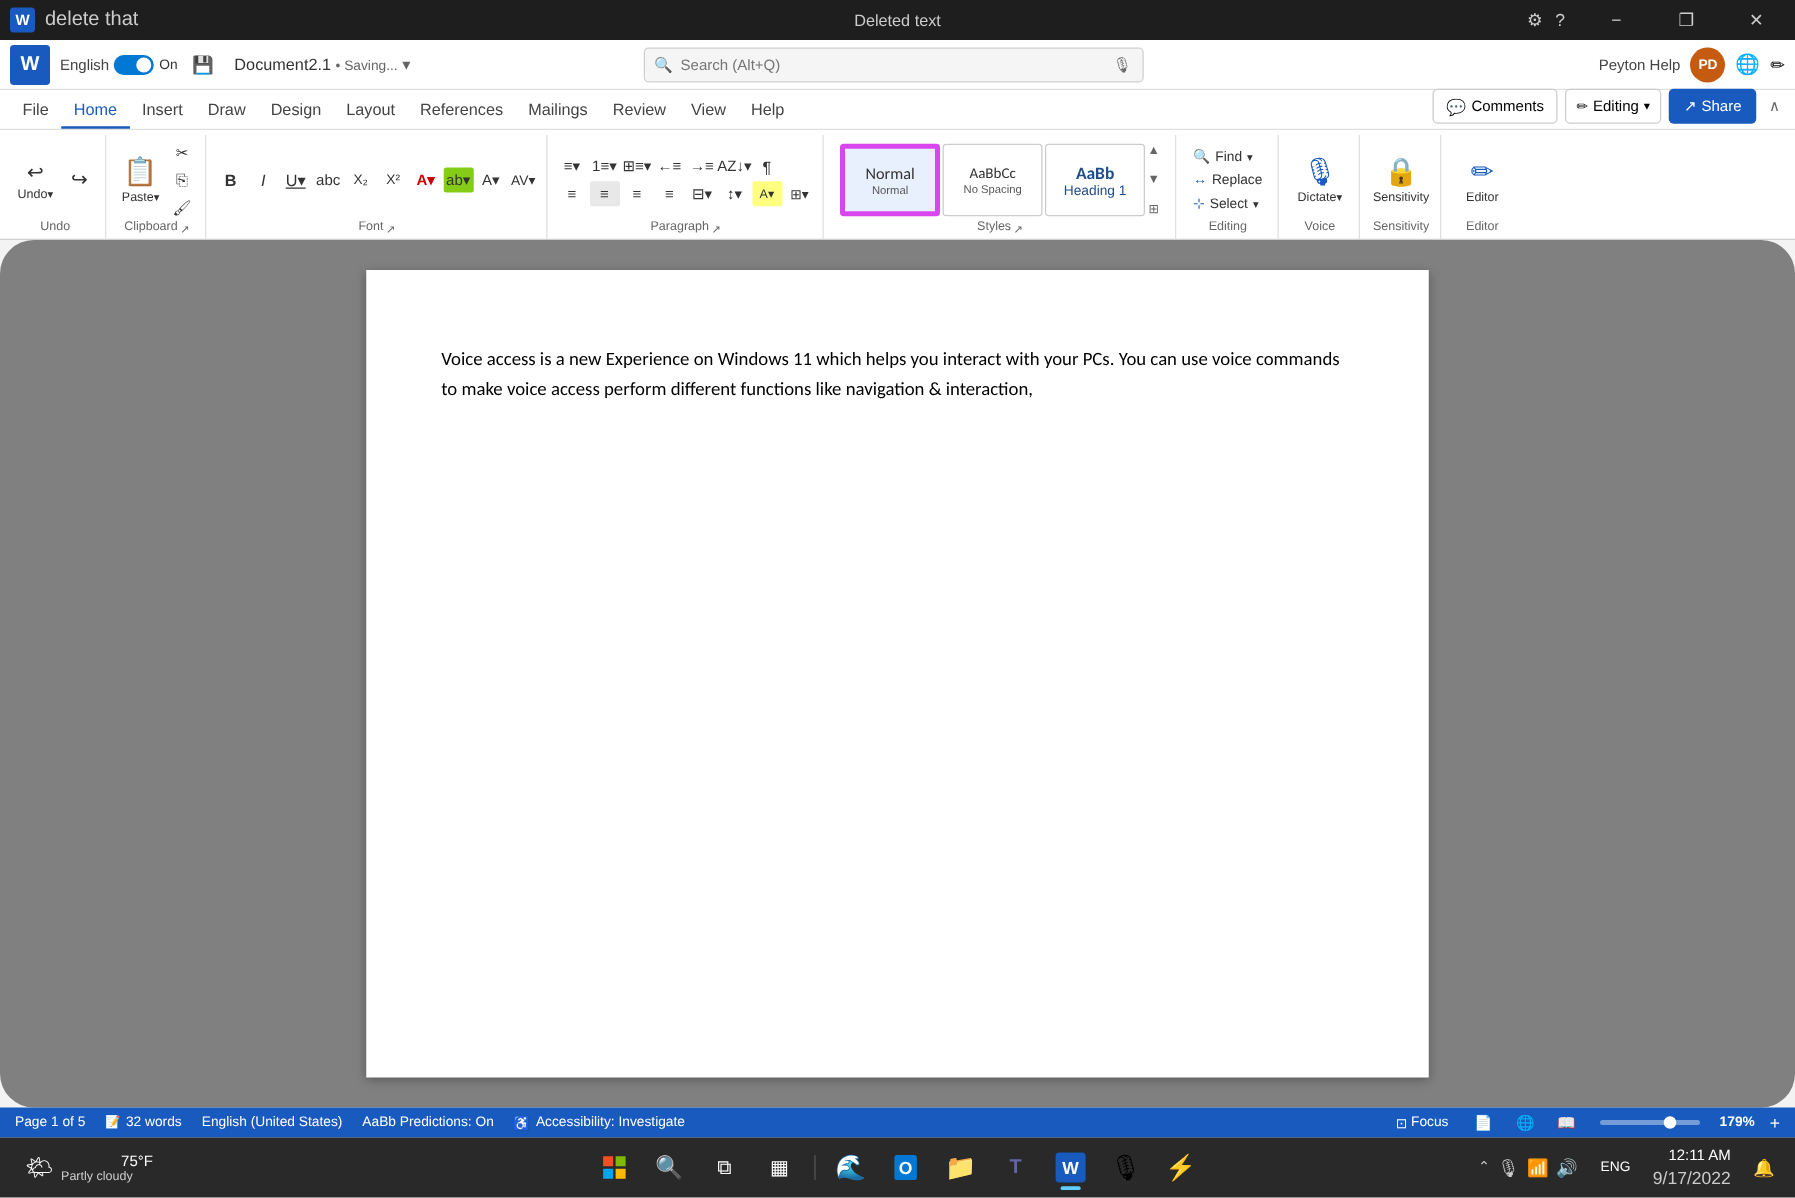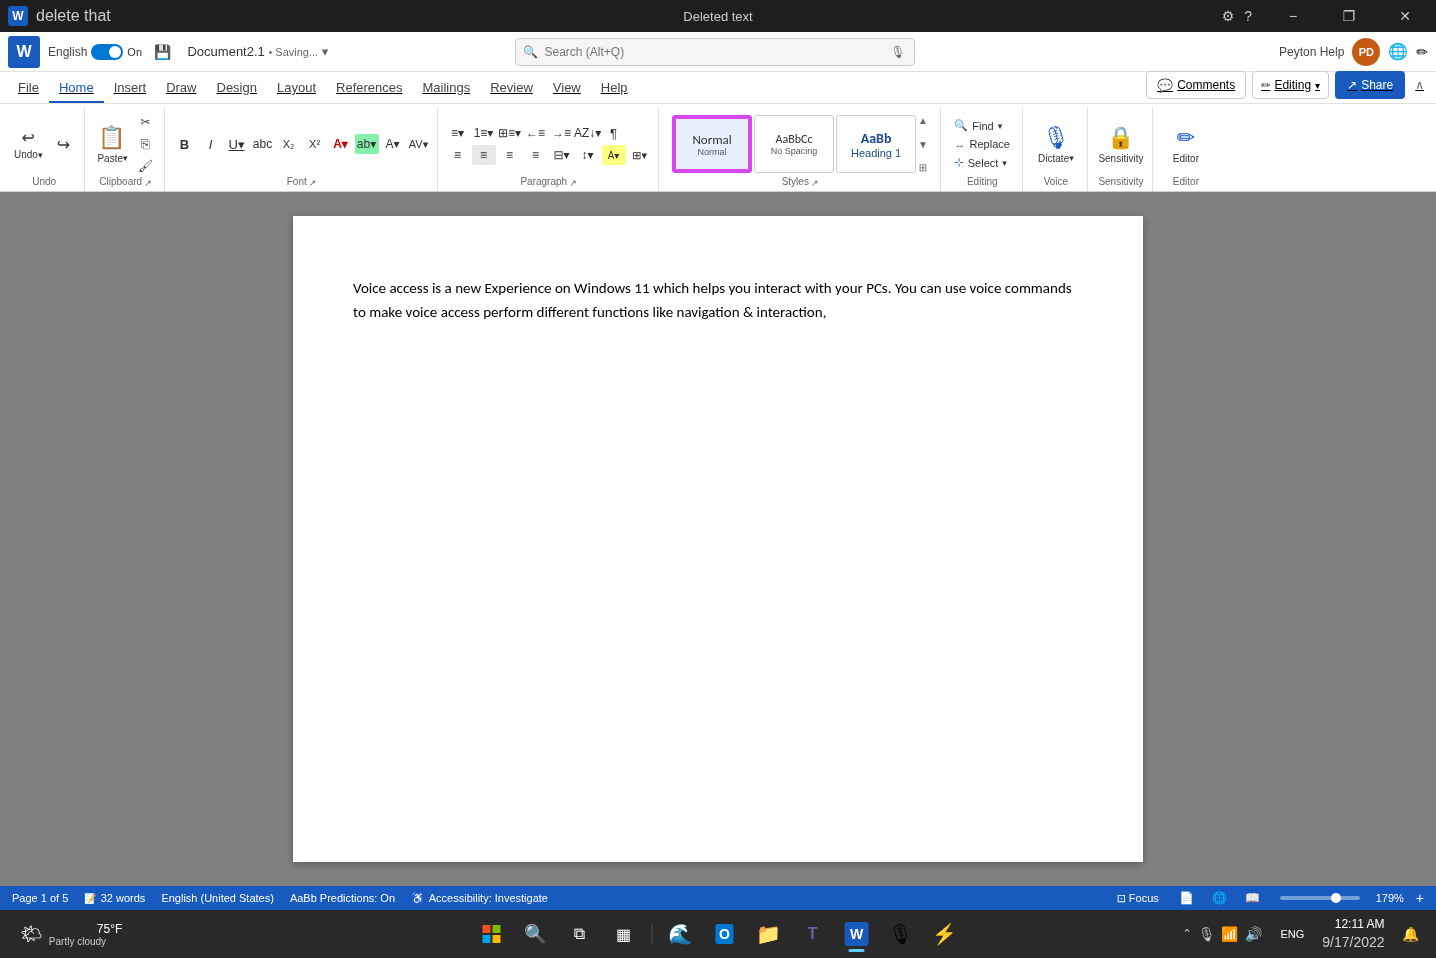--- a/index.html
+++ b/index.html
@@ -368,21 +368,21 @@
     <span style="color:#666;font-size:12px;cursor:pointer;">🎙</span>
   </div>
   <div class="user-area">
     <span style="font-size:12px;color:#444;">Peyton Help</span>
     <div class="avatar">PD</div>
     <span style="cursor:pointer;font-size:16px;">🌐</span>
     <span style="cursor:pointer;font-size:14px;">✏</span>
   </div>
 </div>
 
-<div style="position:relative;background:#7f1d1d;text-decoration:underline;">
+<div style="position:relative;background:#7f1d1d;">
   <div id="ribbon-tabs">
     <div class="ribbon-tab">File</div>
     <div class="ribbon-tab active">Home</div>
     <div class="ribbon-tab">Insert</div>
     <div class="ribbon-tab">Draw</div>
     <div class="ribbon-tab">Design</div>
     <div class="ribbon-tab">Layout</div>
     <div class="ribbon-tab">References</div>
     <div class="ribbon-tab">Mailings</div>
     <div class="ribbon-tab">Review</div>
@@ -450,21 +450,21 @@
     <div class="ribbon-group-content">
       <div class="font-group">
         <div class="font-row">
           <div class="ribbon-btn-small" style="font-weight:bold;font-size:13px;">B</div>
           <div class="ribbon-btn-small" style="font-style:italic;font-size:13px;">I</div>
           <div class="ribbon-btn-small" style="text-decoration:underline;font-size:13px;">U▾</div>
           <div class="ribbon-btn-small" style="font-size:12px;">abc</div>
           <div class="ribbon-btn-small" style="font-size:11px;">X₂</div>
           <div class="ribbon-btn-small" style="font-size:11px;">X²</div>
           <div class="ribbon-btn-small" style="font-size:12px;font-weight:bold;color:#cc0000;">A▾</div>
-          <div class="ribbon-btn-small" style="font-size:12px;background:#86efac;text-align:right;">ab▾</div>
+          <div class="ribbon-btn-small" style="font-size:12px;background:#84cc16;text-align:right;">ab▾</div>
           <div class="ribbon-btn-small" style="font-size:12px;">A▾</div>
           <div class="ribbon-btn-small" style="font-size:11px;">AV▾</div>
         </div>
       </div>
     </div>
     <div style="display:flex;align-items:center;gap:2px;margin-top:auto;">
       <span class="ribbon-group-label">Font</span>
       <span style="font-size:9px;cursor:pointer;color:#666;">↗</span>
     </div>
   </div>
@@ -576,21 +576,21 @@
     <div class="ribbon-group-content">
       <div class="ribbon-large-btn">
         <span style="font-size:22px;color:#185abd;">✏</span>
         <span style="font-size:10px;">Editor</span>
       </div>
     </div>
     <span class="ribbon-group-label">Editor</span>
   </div>
 </div>
 
-<div id="main" style="background:#808080;display:flex;justify-content:center;padding:24px 0;height:calc(958px - 32px - 40px - 32px - 88px - 24px - 48px);">
+<div id="main" style="background:#808080;display:flex;justify-content:center;padding:24px 0;height:calc(958px - 32px - 40px - 32px - 88px - 24px - 48px);border-radius:27px;">
   <div id="document-page">
     <p class="doc-text">Voice access is a new Experience on Windows 11 which helps you interact with your PCs. You can use voice commands to make voice access perform different functions like navigation &amp; interaction,</p>
   </div>
 </div>
 
 <div id="statusbar">
   <div class="status-item">
     <span>Page 1 of 5</span>
   </div>
   <div class="status-item">
@@ -611,21 +611,21 @@
     <div style="display:flex;align-items:center;gap:3px;cursor:pointer;padding:2px 6px;border-radius:3px;" class="status-item">
       <span style="font-size:11px;">⊡</span>
       <span>Focus</span>
     </div>
     <div style="cursor:pointer;font-size:12px;padding:2px 3px;">📄</div>
     <div style="cursor:pointer;font-size:12px;padding:2px 3px;">🌐</div>
     <div style="cursor:pointer;font-size:12px;padding:2px 3px;">📖</div>
     <div style="width:80px;height:4px;background:rgba(255,255,255,0.4);border-radius:2px;cursor:pointer;position:relative;margin:0 4px;">
       <div style="position:absolute;left:70%;top:50%;transform:translate(-50%,-50%);width:10px;height:10px;background:white;border-radius:50%;"></div>
     </div>
-    <span style="white-space:nowrap;">179%</span>
+    <span style="white-space:nowrap;font-weight:bold;">179%</span>
     <div style="cursor:pointer;font-size:14px;">+</div>
   </div>
 </div>
 
 <div id="taskbar">
   <div class="weather">
     <span style="font-size:18px;">🌤</span>
     <div>
       <div style="font-size:12px;font-weight:500;margin-left:48px;">75°F</div>
       <div style="font-size:10px;color:#ccc;">Partly cloudy</div>

